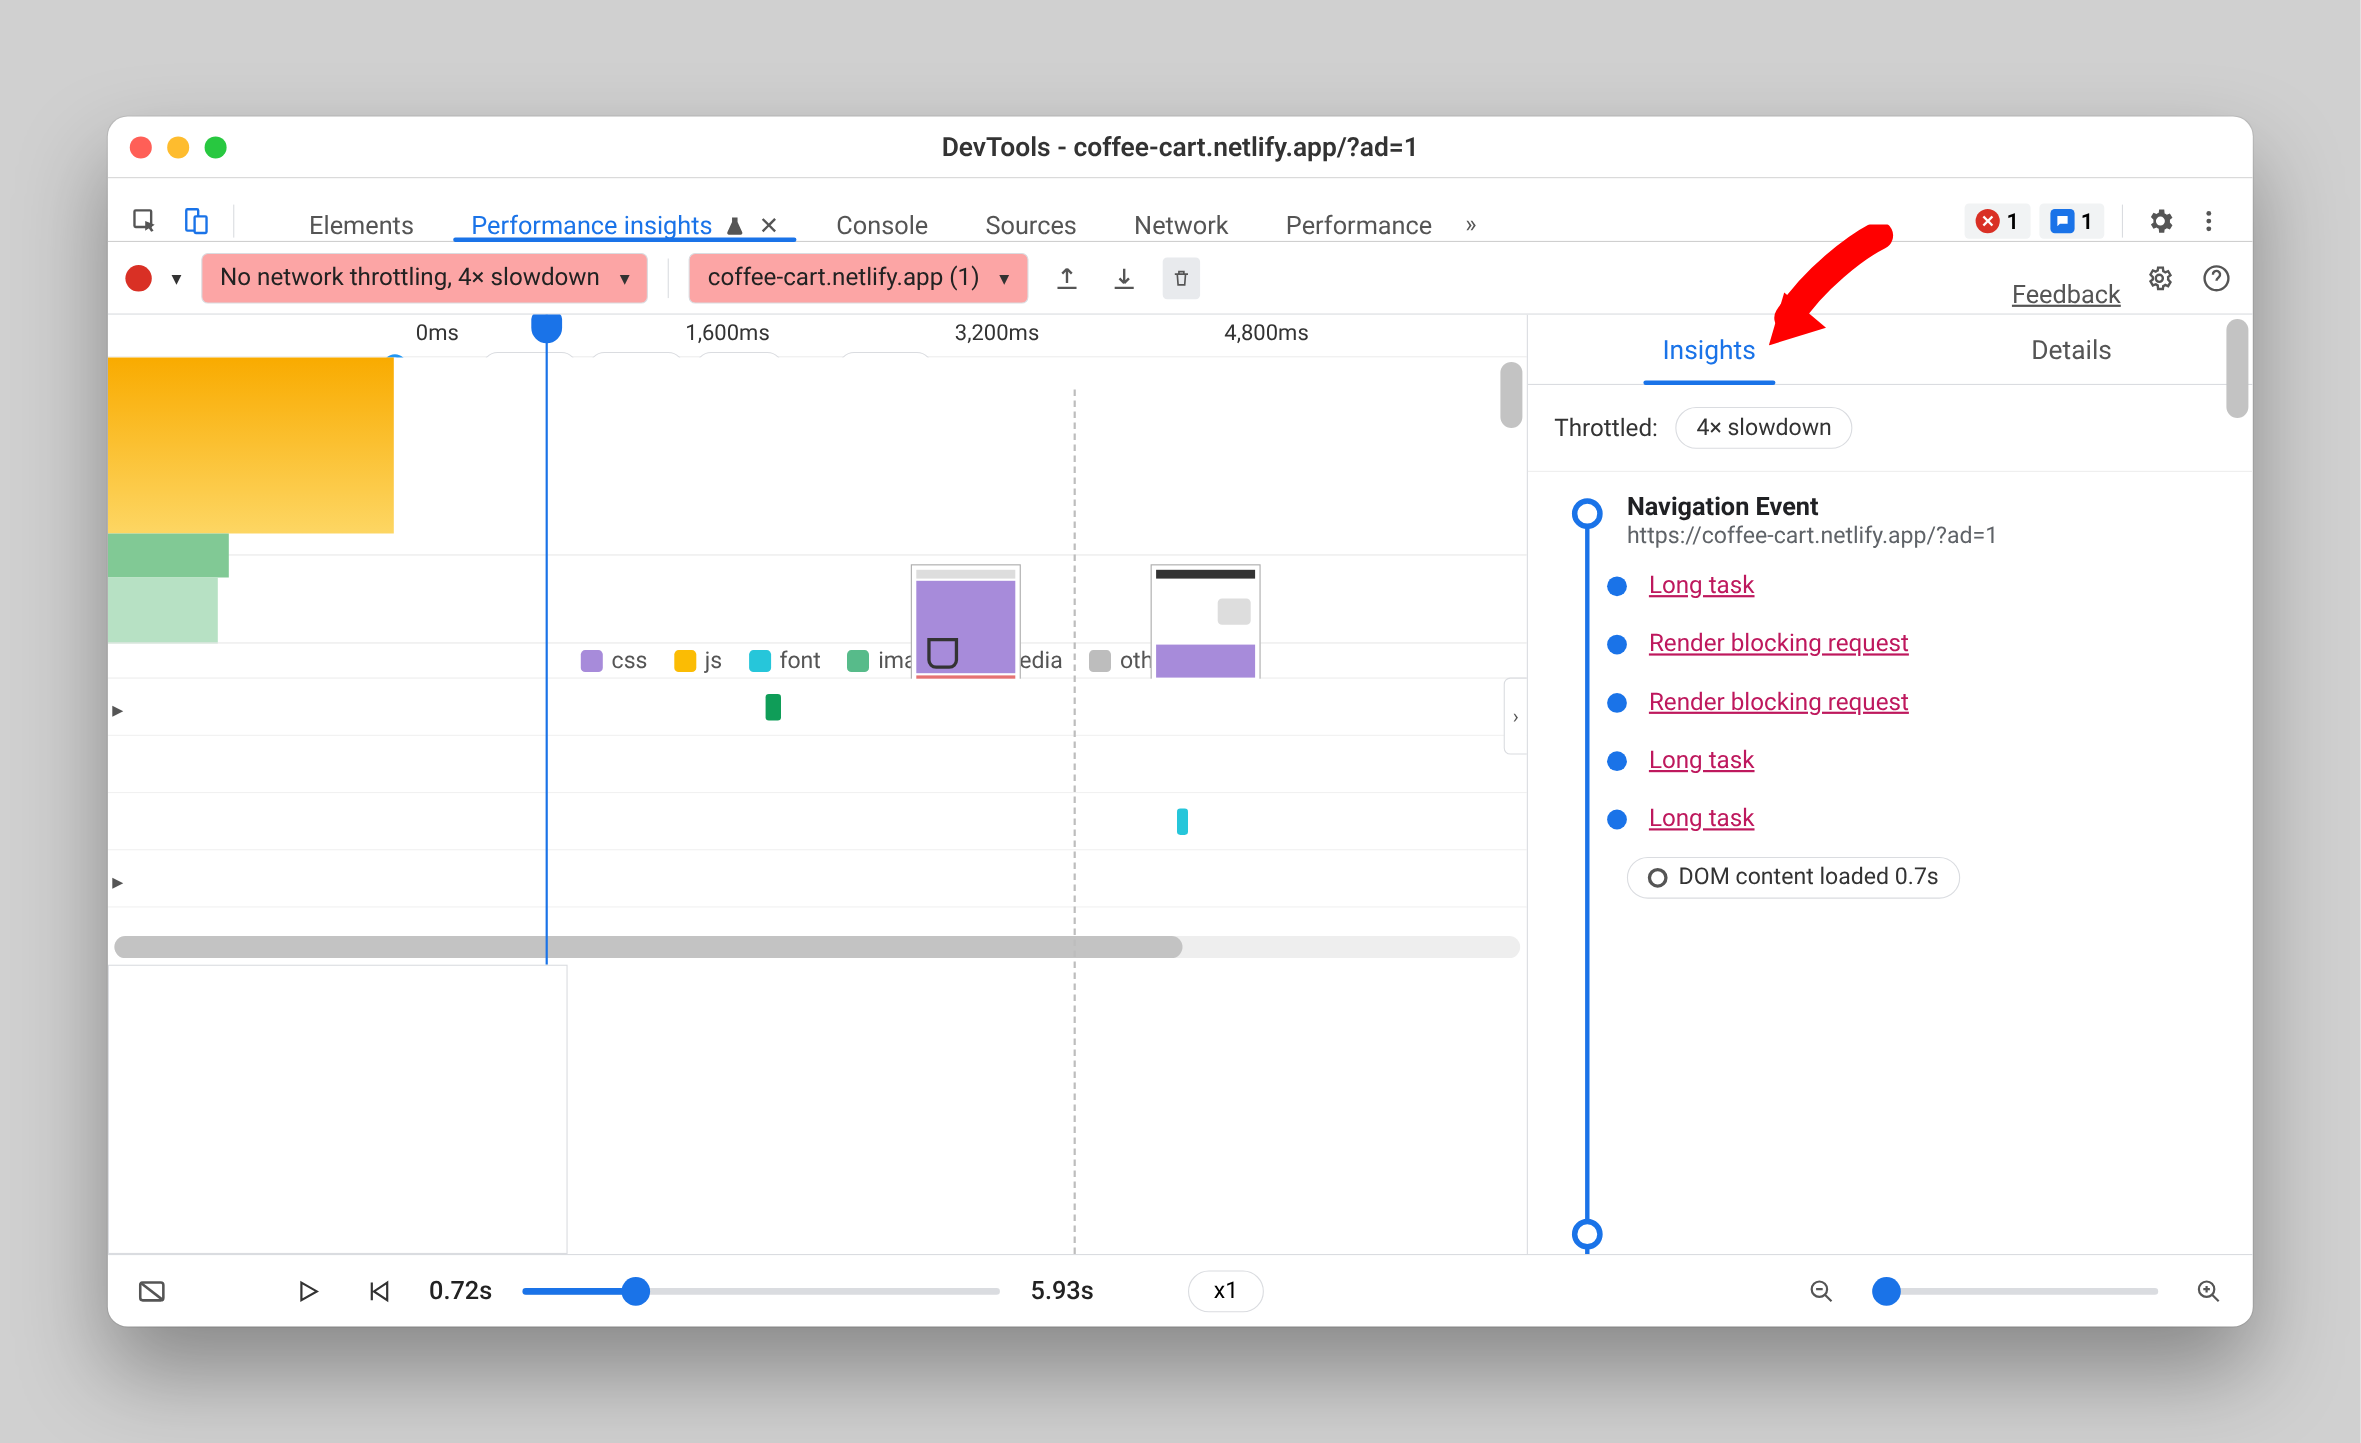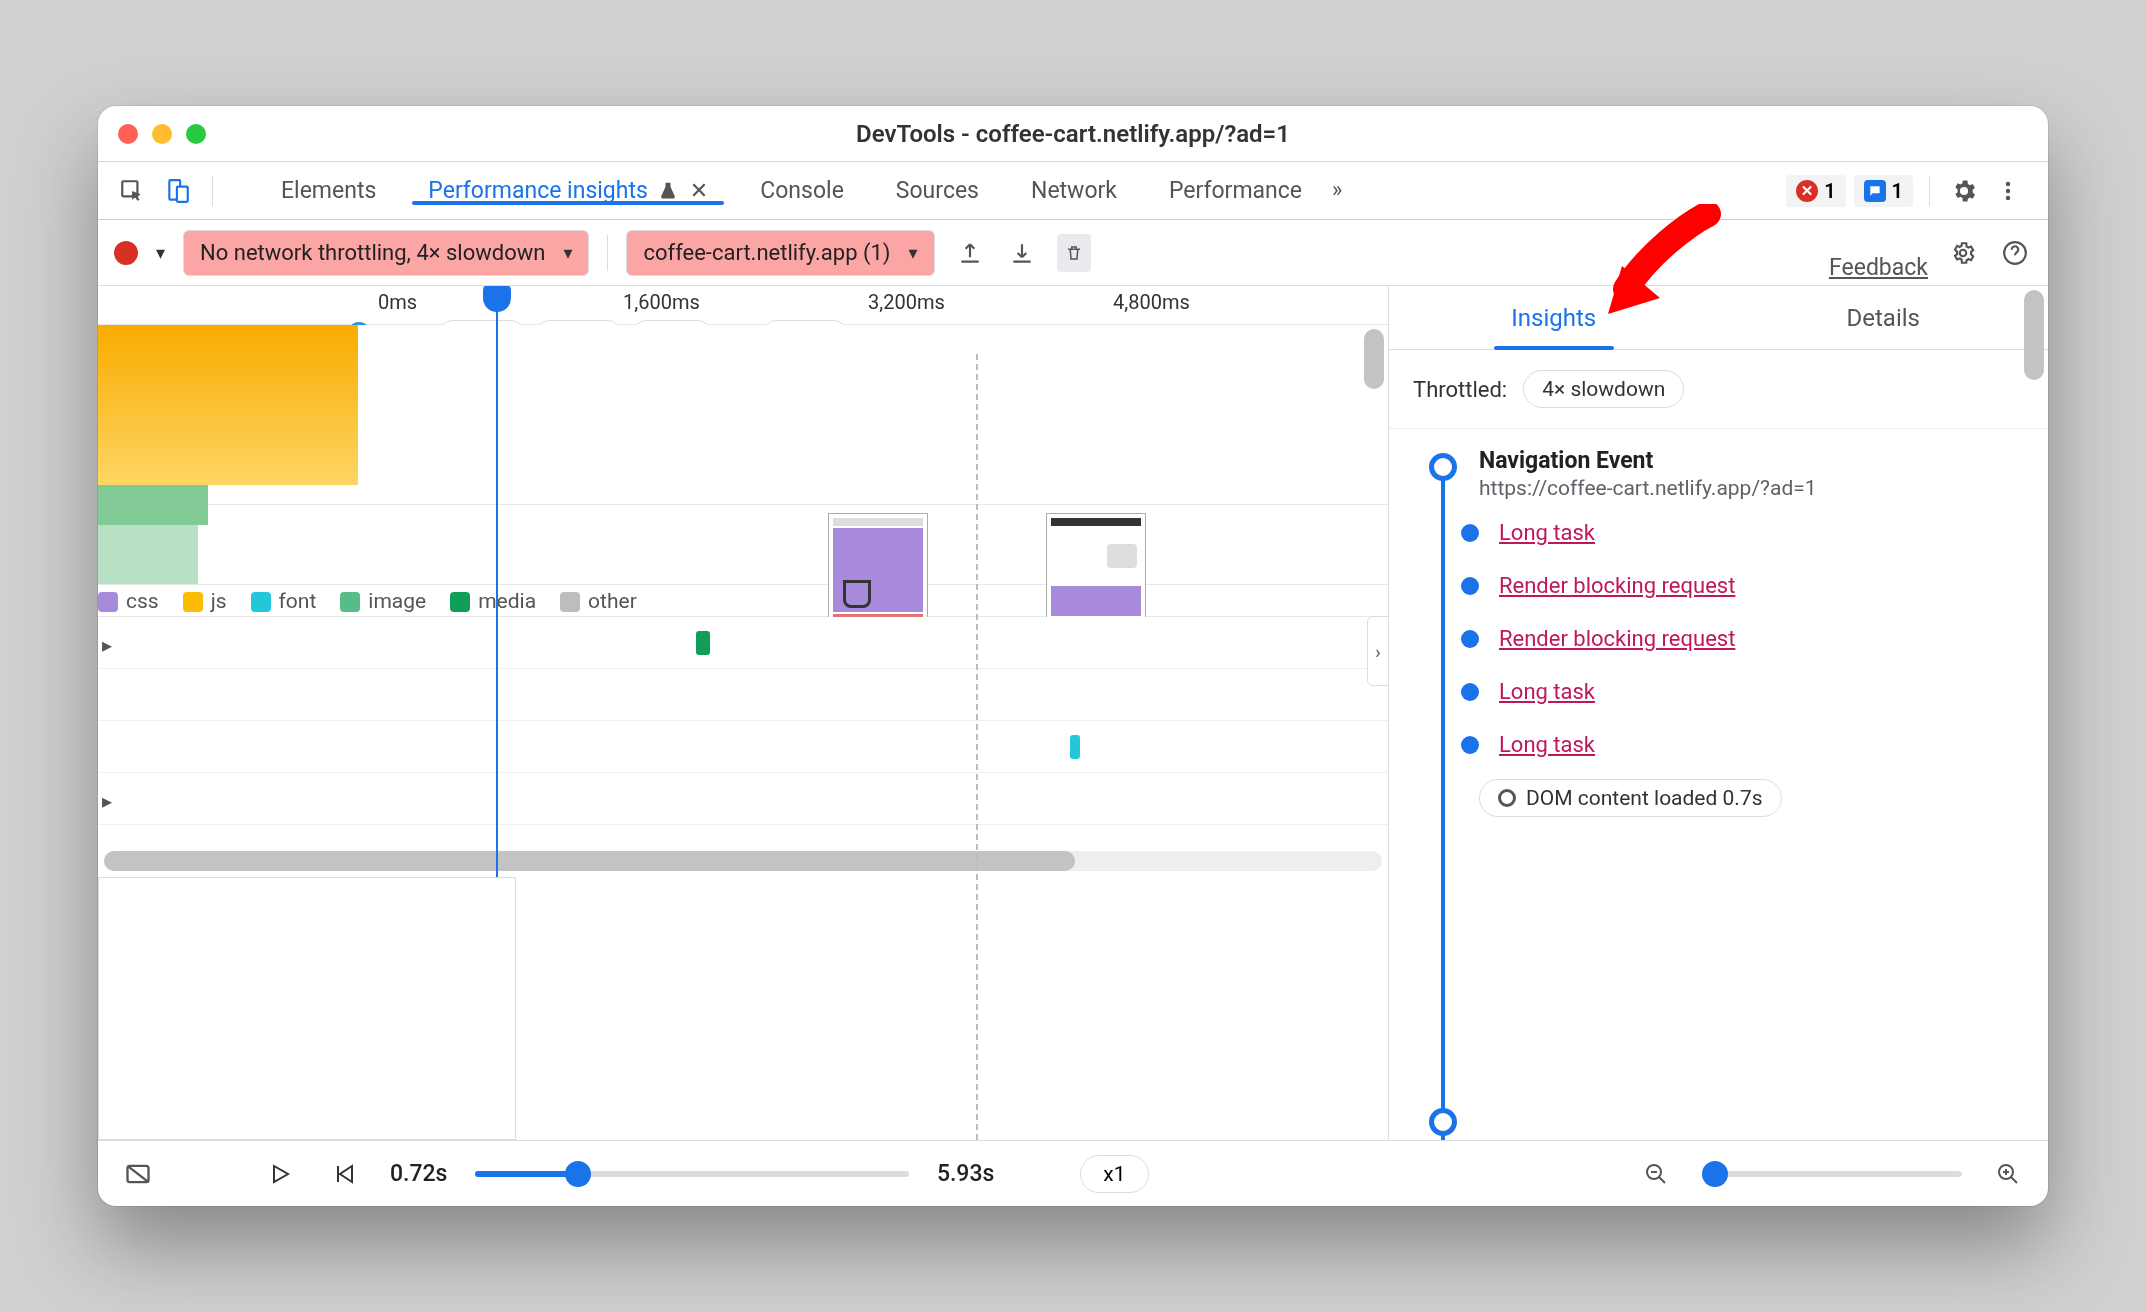--- a/index.html
+++ b/index.html
@@ -11,21 +11,21 @@
     display:flex; flex-direction:column; overflow:hidden;
     position: relative;
   }
   
   .titlebar { height:56px; display:flex; align-items:center; padding:0 20px; border-bottom:1px solid #d6d6d6; position:relative; }
   .traffic { display:flex; gap:14px; }
   .dot { width:20px; height:20px; border-radius:50%; }
   .dot.red{background:#ff5f57;} .dot.yellow{background:#febc2e;} .dot.green{background:#28c840;}
   .title { position:absolute; left:0; right:0; text-align:center; font-weight:600; font-size:24px; color:#333; pointer-events:none;}
   
-  .tabsrow { height:58px; border-bottom:1px solid #cfcfcf; display:flex; align-items:center; padding:0 12px; gap:6px; }
+  .tabsrow { height:58px; border-bottom:1px solid #cfcfcf; display:flex; align-items:flex-end; padding:0 12px; gap:6px; }
   .tabsrow .left-icons { display:flex; align-items:center; gap:10px; padding:0 12px 0 4px; }
   .icnbtn { width:36px; height:36px; display:flex; align-items:center; justify-content:center; border-radius:4px; color:#555;}
   .tabs { display:flex; align-items:stretch; gap:0; padding-left:18px;}
   .tab { padding:0 26px; display:flex; align-items:center; gap:10px; font-size:23px; color:#555; position:relative; cursor:pointer;}
   .tab.active { color:#1a73e8; }
   .tab.active::after { content:""; position:absolute; bottom:-1px; left:10px; right:10px; height:4px; background:#1a73e8; border-radius:2px;}
   .tab .close { font-size:22px; color:#555; margin-left:2px;}
   .tabsrow .spacer{flex:1;}
   .badges { display:flex; align-items:center; gap:8px; padding-right:10px;}
   .badge { display:flex; align-items:center; gap:6px; background:#f1f3f4; border-radius:4px; padding:4px 10px; font-size:20px; font-weight:600;}
@@ -64,21 +64,21 @@
   .overview { height:180px; border-bottom:1px solid #e8e8e8; position:relative; background:#fff;}
   .ov-orange{ left:740px; top:0; width:260px; height:160px; background:linear-gradient(180deg,#f9ab00 0%, #fdd663 100%);}
   .ov-green1{ left:1000px; top:120px; width:110px; height:40px; background:#81c995;}
   .ov-green2{ left:1108px; top:100px; width:100px; height:60px; background:#b7e1c4;}
   .ov-white{ left:4px; top:0; width:418px; height:460px; background:#fff; border:1px solid #dadce0; z-index:5;}
   
   .thumbs { height:140px; border-bottom:1px solid #e8e8e8; position:relative;}
   .thumb { position:absolute; width:100px; height:120px; border:1px solid #aaa; background:#fff; top:8px; display:flex; flex-direction:column; gap:2px; padding:4px;}
   .thumb .cup{width:28px;height:28px;border:3px solid #333;border-radius:0 0 8px 8px;position:relative;margin-left:6px;}
   
-  .legend { height:56px; border-bottom:1px solid #e8e8e8; display:flex; align-items:center; gap:24px; font-size:21px; color:#555;}
+  .legend { height:56px; border-bottom:1px solid #e8e8e8; display:flex; align-items:center; gap:24px; padding-left:430px; font-size:21px; color:#555;}
   .legend .sw{width:20px;height:20px;border-radius:4px;display:inline-block;margin-right:8px;vertical-align:middle;}
   
   .tracks { flex:1; position:relative; background:#fff;}
   .trk { height:52px; border-bottom:1px solid #f1f1f1; position:relative;}
   .trk .chip{position:absolute;top:14px;height:24px;border-radius:3px;}
   .caret { position:absolute; left:4px; color:#555; font-size:20px;}
   .hscroll { position:absolute; bottom:6px; left:6px; right:6px; height:20px; background:#eee; border-radius:10px;}
   .hscroll .thumb-bar{position:absolute;left:0;top:0;height:100%;width:76%;background:#c3c3c3;border-radius:10px;}
   .vscroll { position:absolute; top:4px; right:4px; width:20px; height:60px; background:#c3c3c3; border-radius:10px;}
   .expand-tab { position:absolute; right:-1px; top:330px; width:22px; height:70px; border:1px solid #dadce0; border-radius:6px 0 0 6px; background:#fff; display:flex; align-items:center; justify-content:center; color:#555; font-size:18px; z-index:6;}

